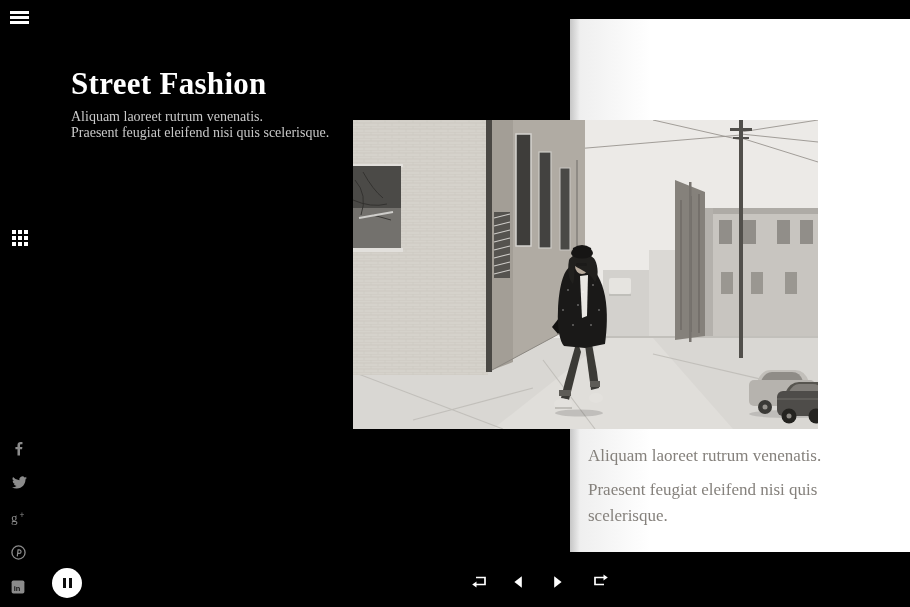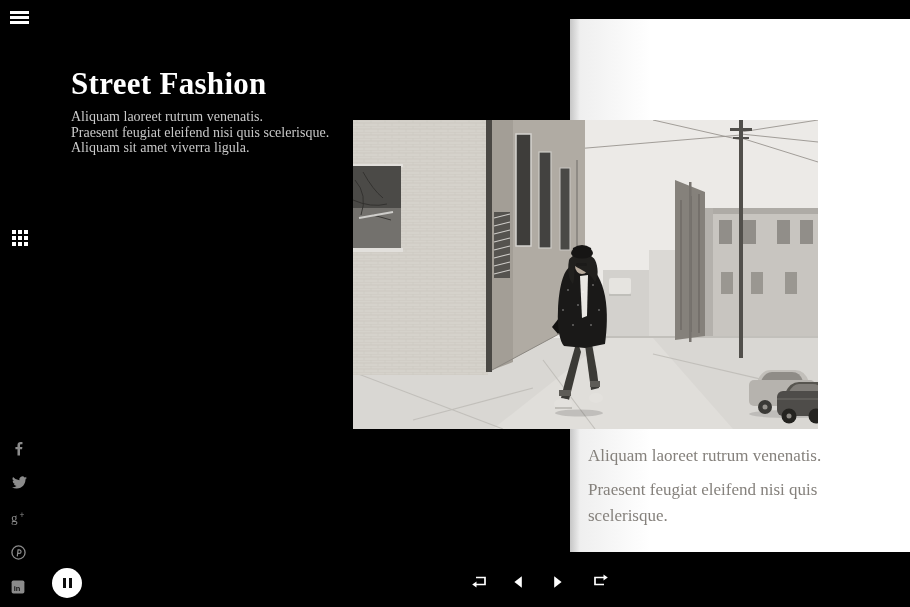--- a/index.html
+++ b/index.html
@@ -157,21 +157,20 @@
       <ellipse cx="229" cy="133" rx="11" ry="5.5" fill="#161514"></ellipse>
       <rect x="223" y="143" width="11" height="3" rx="1.5" fill="#1c1b1a"></rect>
     </svg>
   </div>
 
   <div class="head-block">
     <h1 class="slide-title">Street Fashion</h1>
     <div class="slide-desc">
       <p>Aliquam laoreet rutrum venenatis.</p>
       <p>Praesent feugiat eleifend nisi quis scelerisque.</p>
-      <p>Aliquam sit amet viverra ligula.</p>
     </div>
   </div>
 
   <div class="caption">
     <p>Aliquam laoreet rutrum venenatis.</p>
     <p>Praesent feugiat eleifend nisi quis scelerisque.</p>
   </div>
 
   <div class="hamburger">
     <span></span>

